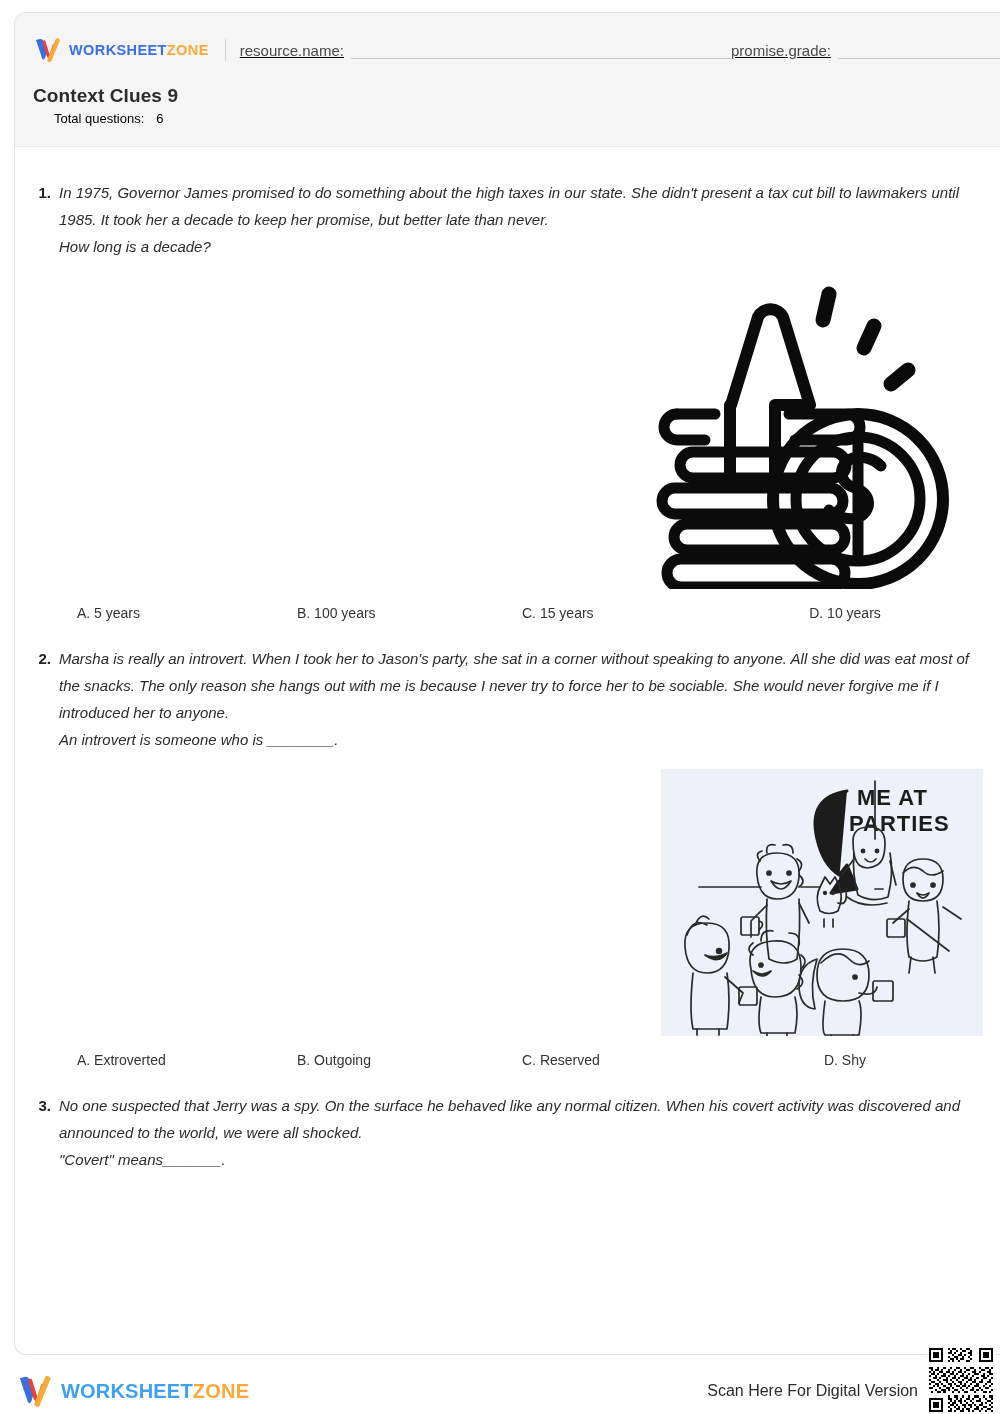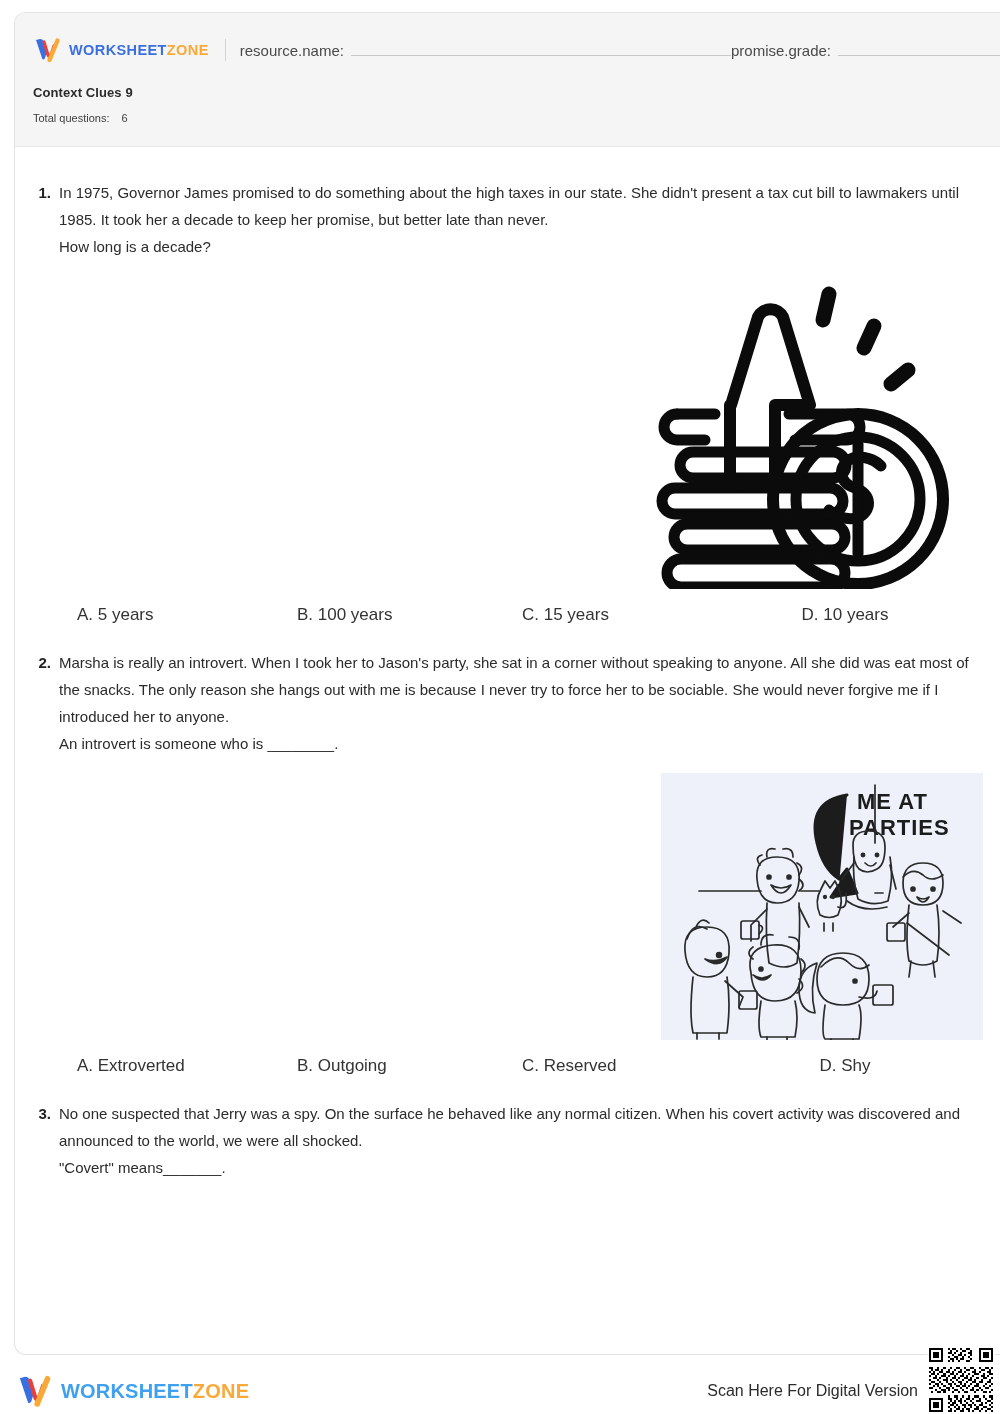--- a/index.html
+++ b/index.html
@@ -62,49 +62,50 @@
   .lt-lightblue { color: #3fa0ef; }
   .lt-orange { color: #f9a938; }
 
   .logo-divider {
     width: 1px; height: 22px;
     background: #d4d4d4;
     margin: 0 14px 0 16px;
     flex: none;
   }
 
-  .field { display: flex; align-items: flex-start; white-space: nowrap; }
+  .field { display: flex; align-items: flex-end; white-space: nowrap; text-decoration: underline; }
   .field-label {
     font-size: 15px;
     color: #4a4a4a;
   }
   .field-line {
     display: inline-block;
     border-bottom: 1px solid #c9c9c9;
     height: 14px;
     margin-left: 7px;
   }
   .line-name { width: 380px; }
   .line-grade { width: 230px; }
   .spacer { flex: 1; }
 
   .title-block {
     position: absolute;
     left: 18px; top: 72px;
   }
   .ws-title {
-    font-size: 13px;
+    font-size: 19px;
     font-weight: bold;
     color: #2b2b2b;
-    margin: 0 0 12px 0;
+    margin: 0 0 4px 0;
     letter-spacing: 0.1px;
   }
   .ws-total {
-    font-size: 11px;
-    color: #404040;
+    font-size: 13px;
+    color: #000000;
+    margin-left: 21px;
   }
   .ws-total .count { margin-left: 12px; }
 
   
   .body {
     position: absolute;
     left: 0; top: 134px;
     width: 986px;
   }
   .question {
@@ -121,29 +122,30 @@
     font-weight: bold;
     color: #222;
     line-height: 27px;
   }
   .q-text {
     font-size: 15px;
     line-height: 27px;
     color: #2b2b2b;
     flex: 1;
     padding-right: 10px;
+    font-style: italic;
   }
   .q-prompt { display: block; }
 
   .q-media { padding-left: 34px; text-align: right; }
 
   .options {
     display: flex;
     padding-left: 44px;
-    font-size: 17px;
+    font-size: 14px;
     color: #333;
   }
   .options .opt:nth-child(1) { width: 220px; }
   .options .opt:nth-child(2) { width: 225px; }
   .options .opt:nth-child(3) { width: 223px; }
   .options .opt:nth-child(4) { width: 200px; text-align: center; }
 
   
   .footer {
     position: absolute;

